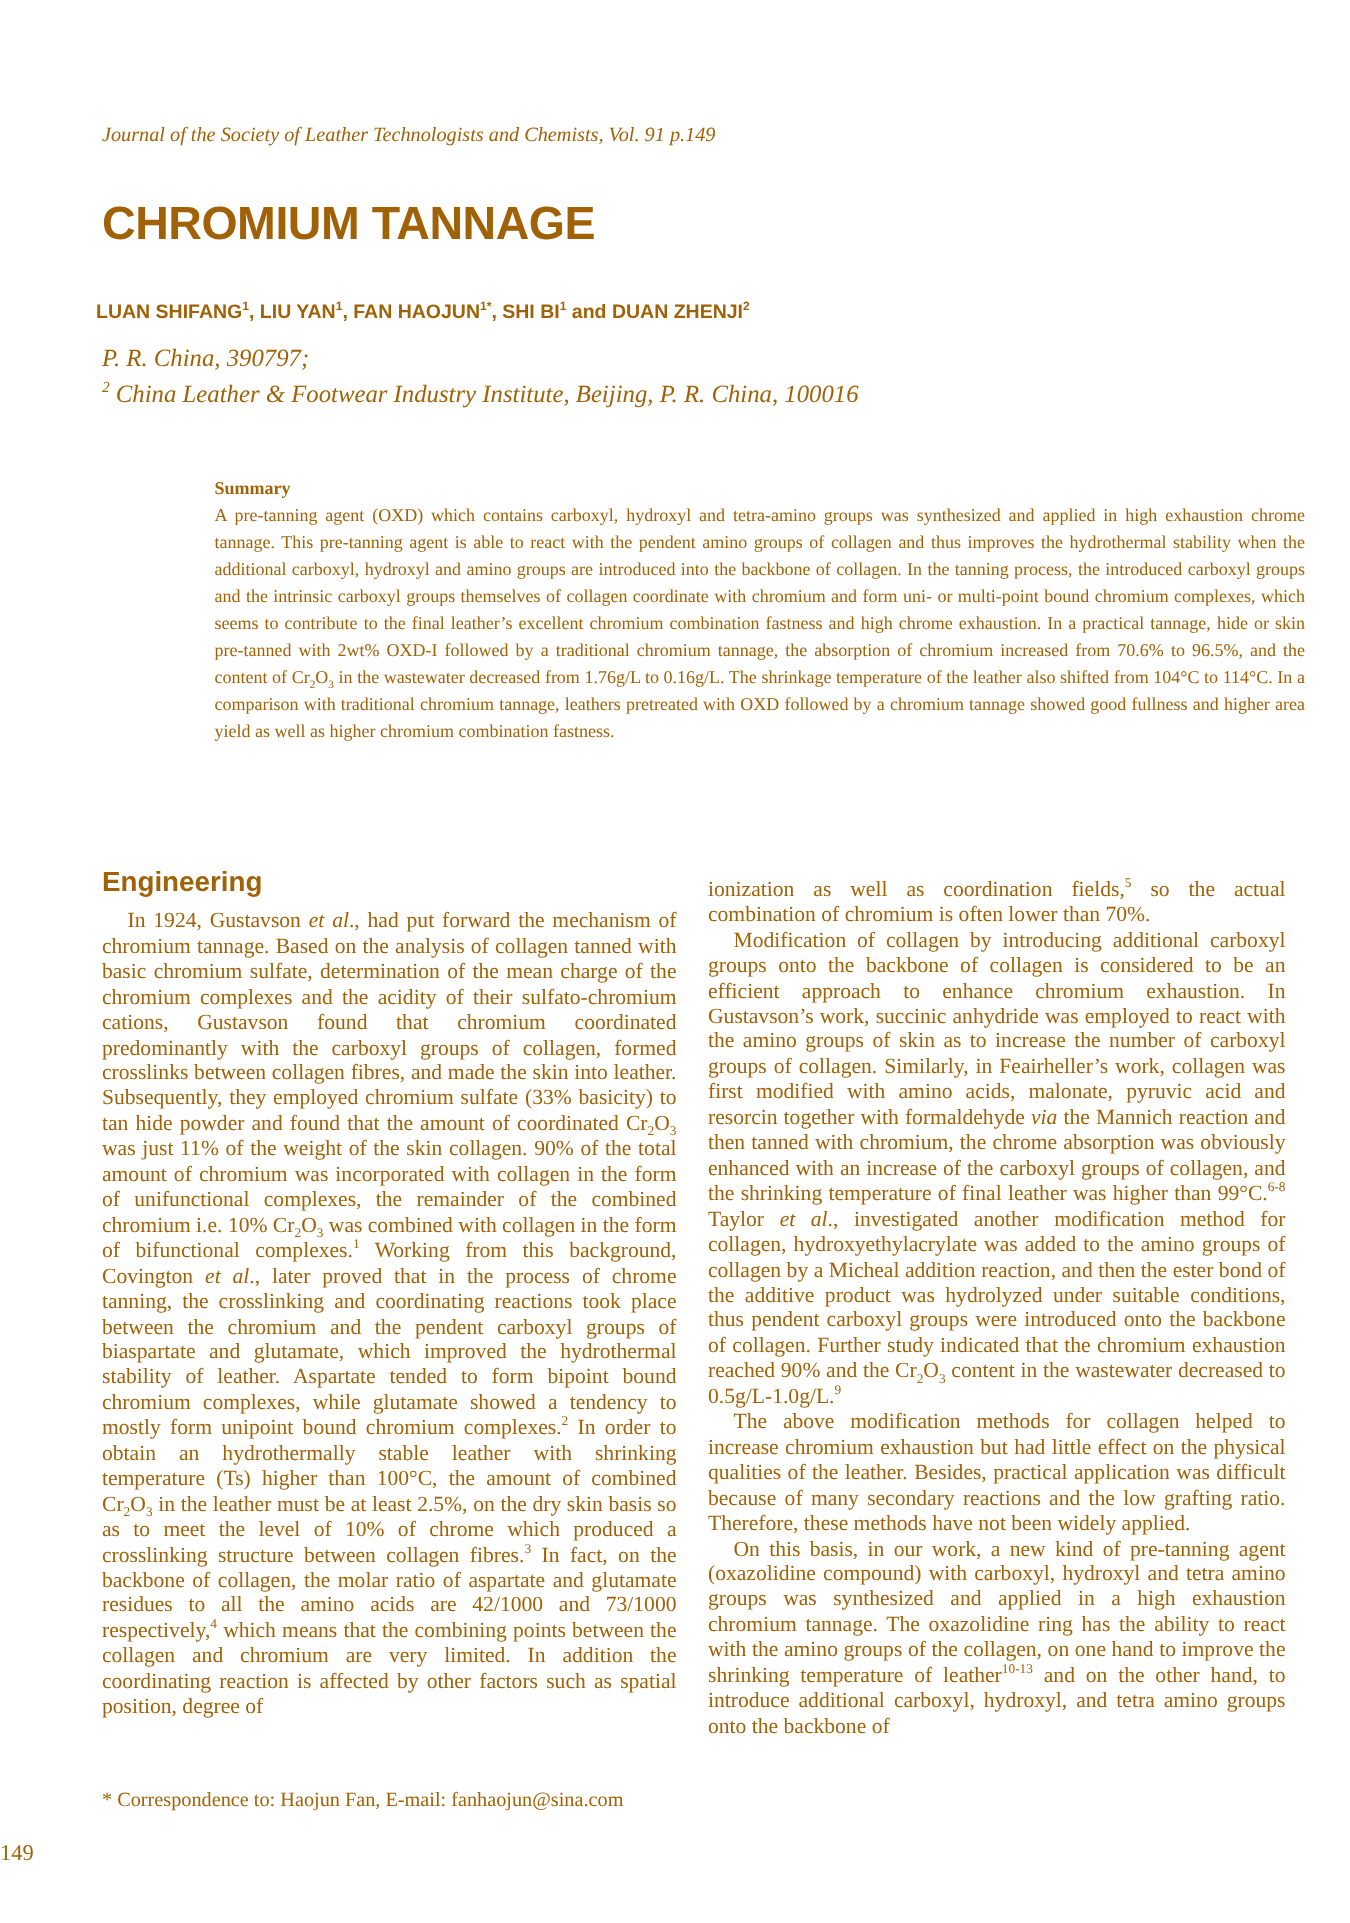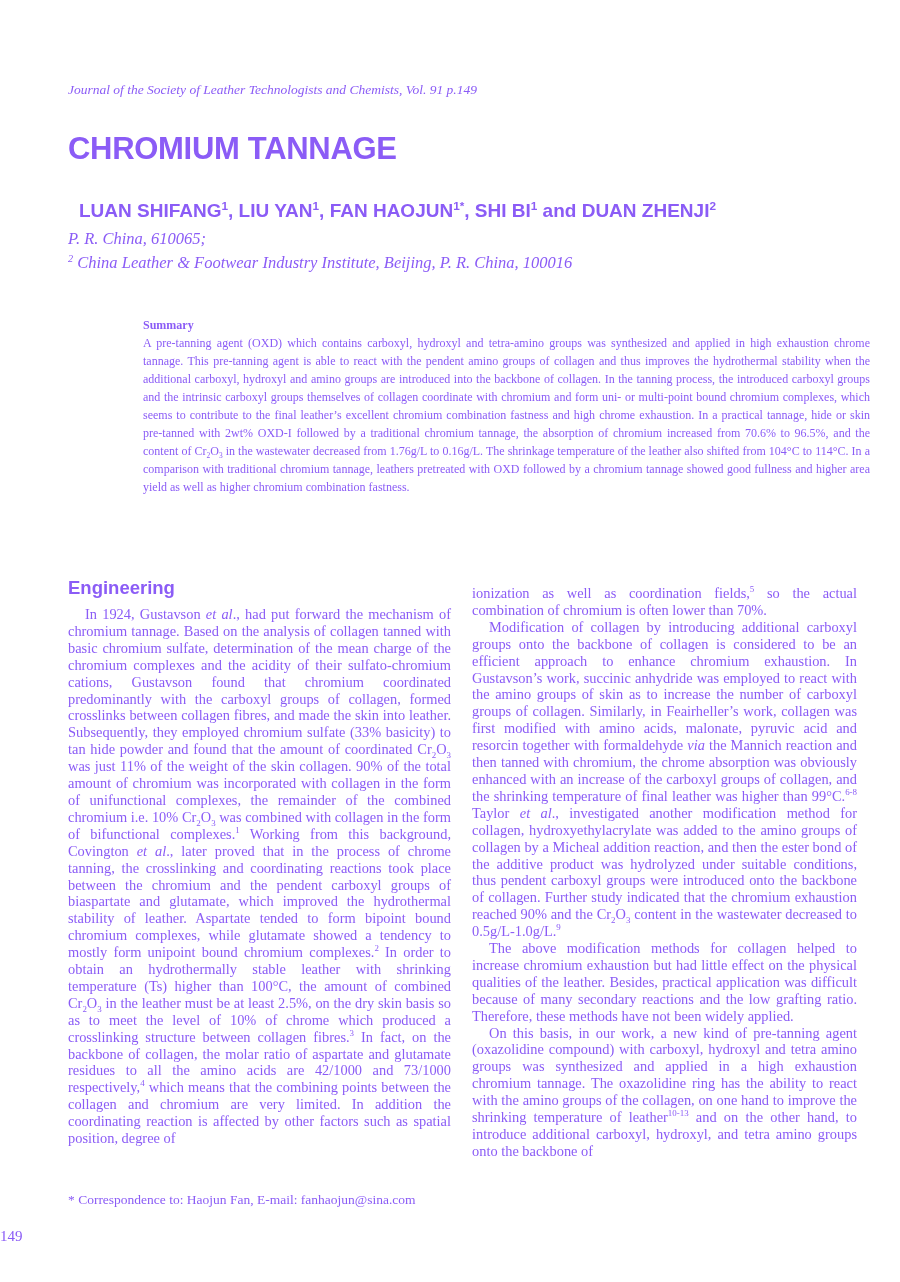--- a/index.html
+++ b/index.html
@@ -1,41 +1,41 @@
 <!DOCTYPE html>
 <html><head>
 <meta charset="utf-8">
 <style>
   html, body { margin: 0; padding: 0; background: #ffffff; }
   .page {
     position: relative;
     width: 900px;
     height: 1282px;
     background: #ffffff;
-    color: #8b5cf6;
+    color: #a16207;
     font-family: "Liberation Serif", serif;
     overflow: hidden;
   }
   sup { font-size: 62%; line-height: 0; vertical-align: super; }
   sub { font-size: 62%; line-height: 0; vertical-align: sub; }
 
   .journal-line {
     position: absolute; left: 68px; top: 82px;
     font-style: italic; font-size: 13.5px; white-space: nowrap;
   }
   .title {
     position: absolute; left: 68px; top: 130px;
     font-family: "Liberation Sans", sans-serif;
     font-weight: bold; font-size: 31px; line-height: 37px;
     letter-spacing: -0.3px; white-space: nowrap;
   }
   .authors {
-    position: absolute; left: 79px; top: 200px;
+    position: absolute; left: 64px; top: 200px;
     font-family: "Liberation Sans", sans-serif;
-    font-weight: bold; font-size: 19px; white-space: nowrap;
+    font-weight: bold; font-size: 13px; white-space: nowrap;
   }
   .affiliations {
     position: absolute; left: 68px; top: 227px;
     font-style: italic; font-size: 16.5px; line-height: 23.5px;
   }
   .summary {
     position: absolute; left: 143px; top: 316px; width: 727px;
     font-size: 12px; line-height: 18px; text-align: justify;
   }
   .summary-heading { font-weight: bold; }
@@ -68,21 +68,21 @@
 
   <div class="journal-line">Journal of the Society of Leather Technologists and Chemists, Vol. 91 p.149</div>
 
   <div class="title">
     <div>CHROMIUM TANNAGE</div>
   </div>
 
   <div class="authors">LUAN SHIFANG<sup>1</sup>, LIU YAN<sup>1</sup>, FAN HAOJUN<sup>1*</sup>, SHI BI<sup>1</sup> and DUAN ZHENJI<sup>2</sup></div>
 
   <div class="affiliations">
-    <div>P. R. China, 610065;</div>
+    <div>P. R. China, 390797;</div>
     <div><sup>2</sup> China Leather &amp; Footwear Industry Institute, Beijing, P. R. China, 100016</div>
   </div>
 
   <div class="summary">
     <div class="summary-heading">Summary</div>
     <div>A pre-tanning agent (OXD) which contains carboxyl, hydroxyl and tetra-amino groups was synthesized and applied in high exhaustion chrome tannage. This pre-tanning agent is able to react with the pendent amino groups of collagen and thus improves the hydrothermal stability when the additional carboxyl, hydroxyl and amino groups are introduced into the backbone of collagen. In the tanning process, the introduced carboxyl groups and the intrinsic carboxyl groups themselves of collagen coordinate with chromium and form uni- or multi-point bound chromium complexes, which seems to contribute to the final leather’s excellent chromium combination fastness and high chrome exhaustion. In a practical tannage, hide or skin pre-tanned with 2wt% OXD-I followed by a traditional chromium tannage, the absorption of chromium increased from 70.6% to 96.5%, and the content of Cr<sub>2</sub>O<sub>3</sub> in the wastewater decreased from 1.76g/L to 0.16g/L. The shrinkage temperature of the leather also shifted from 104°C to 114°C. In a comparison with traditional chromium tannage, leathers pretreated with OXD followed by a chromium tannage showed good fullness and higher area yield as well as higher chromium combination fastness.</div>
   </div>
 
   <div class="columns">
     <div class="col-left">

